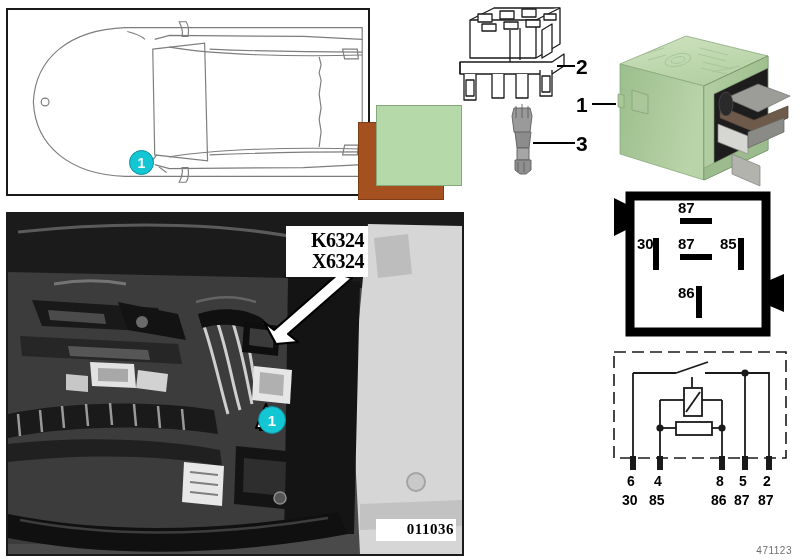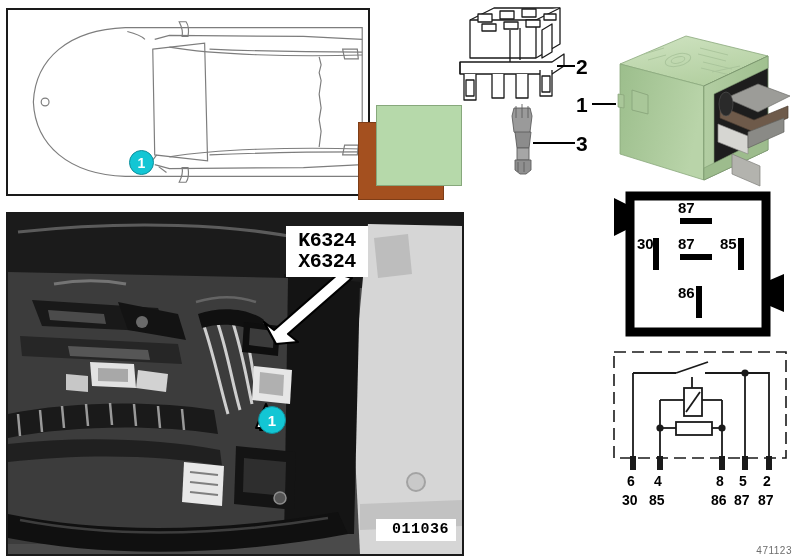--- a/index.html
+++ b/index.html
@@ -107,33 +107,33 @@
     background: #2a2a2a;
     overflow: hidden;
   }
   #photo-svg { display: block; width: 100%; height: 100%; }
 
   .photo-label {
     position: absolute;
     background: #ffffff;
     color: #000000;
     font-weight: bold;
-    font-family: Liberation Mono, monospace;
-    text-align: center;
+    font-family: Liberation Serif, serif;
+    text-align: right;
     line-height: 1.05;
   }
   #label-k6324 {
     left: 286px; top: 226px;
     width: 82px; padding: 4px 4px 5px 4px;
     font-size: 20px;
     letter-spacing: -0.5px;
   }
   #label-photo-id {
     left: 376px; top: 519px;
-    width: 80px; padding: 3px 16px;
+    width: 80px; padding: 3px 2px;
     font-size: 15px;
     letter-spacing: 0.5px;
   }
   #photo-callout-1 {
     left: 258px; top: 406px;
     width: 28px; height: 28px;
     font-size: 15px;
   }
 
   

